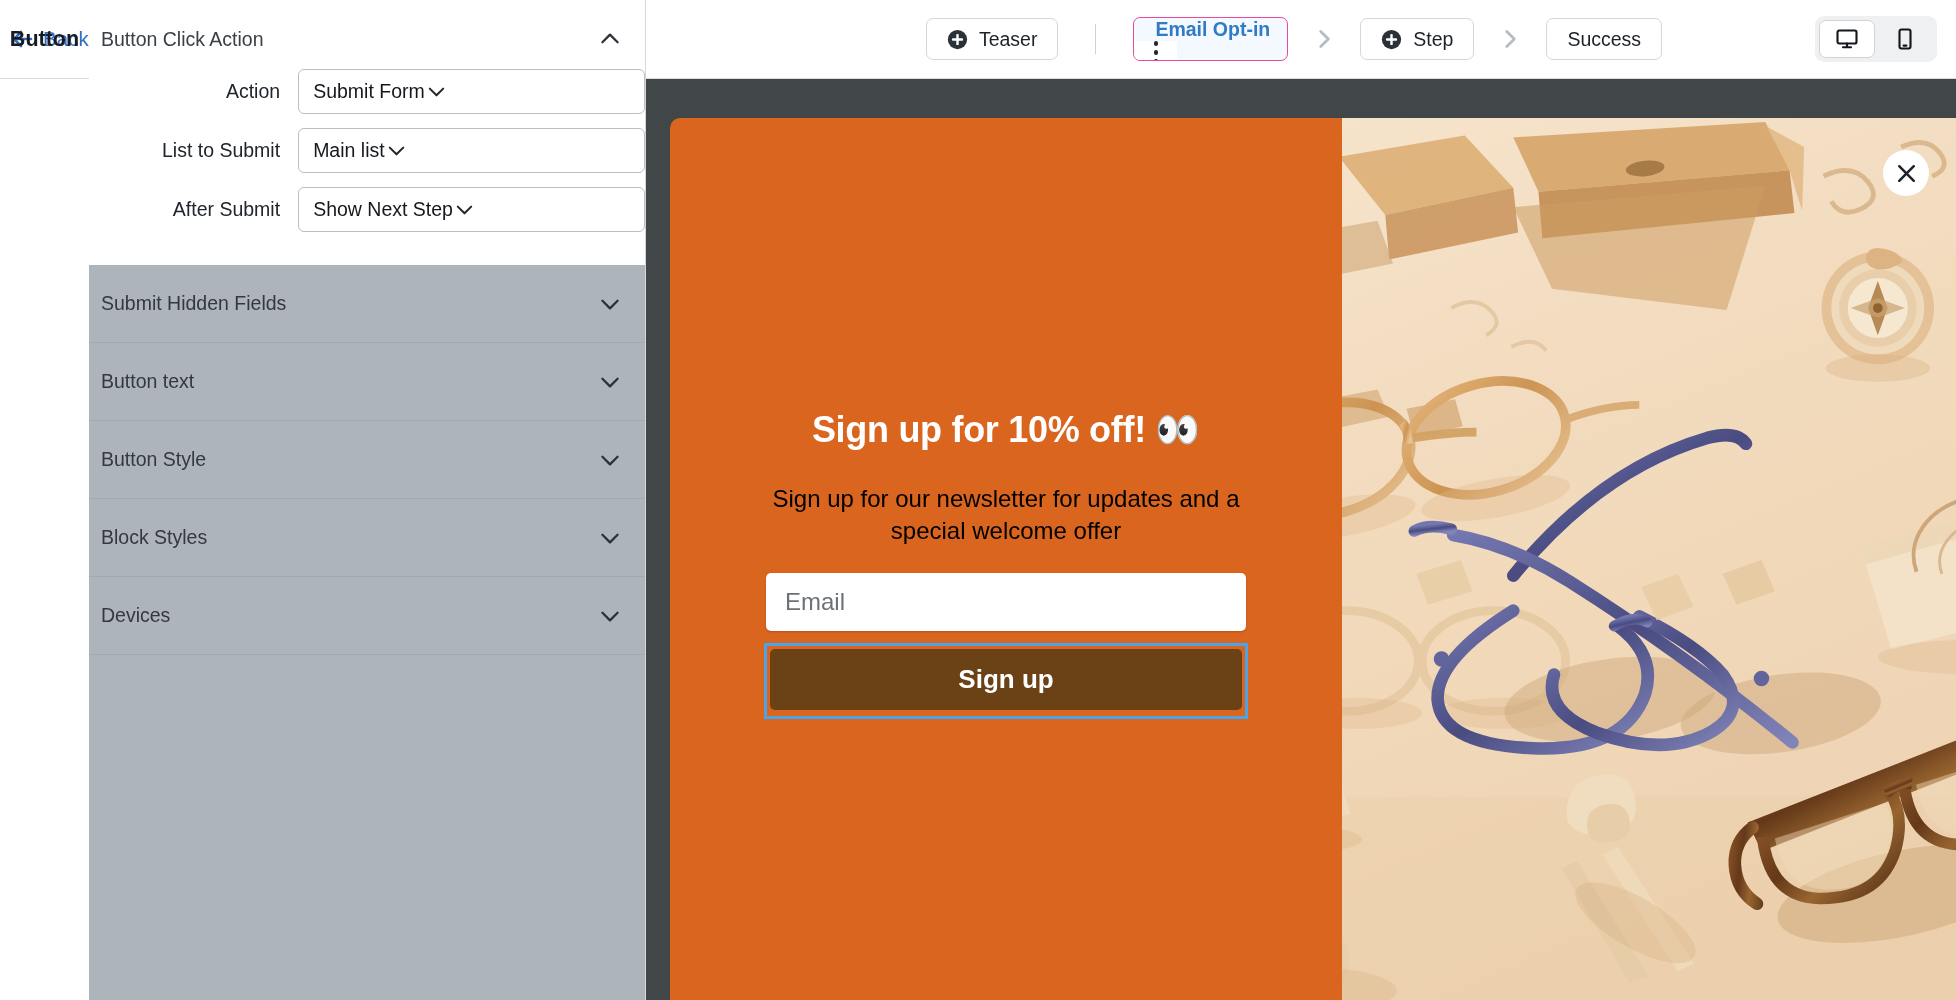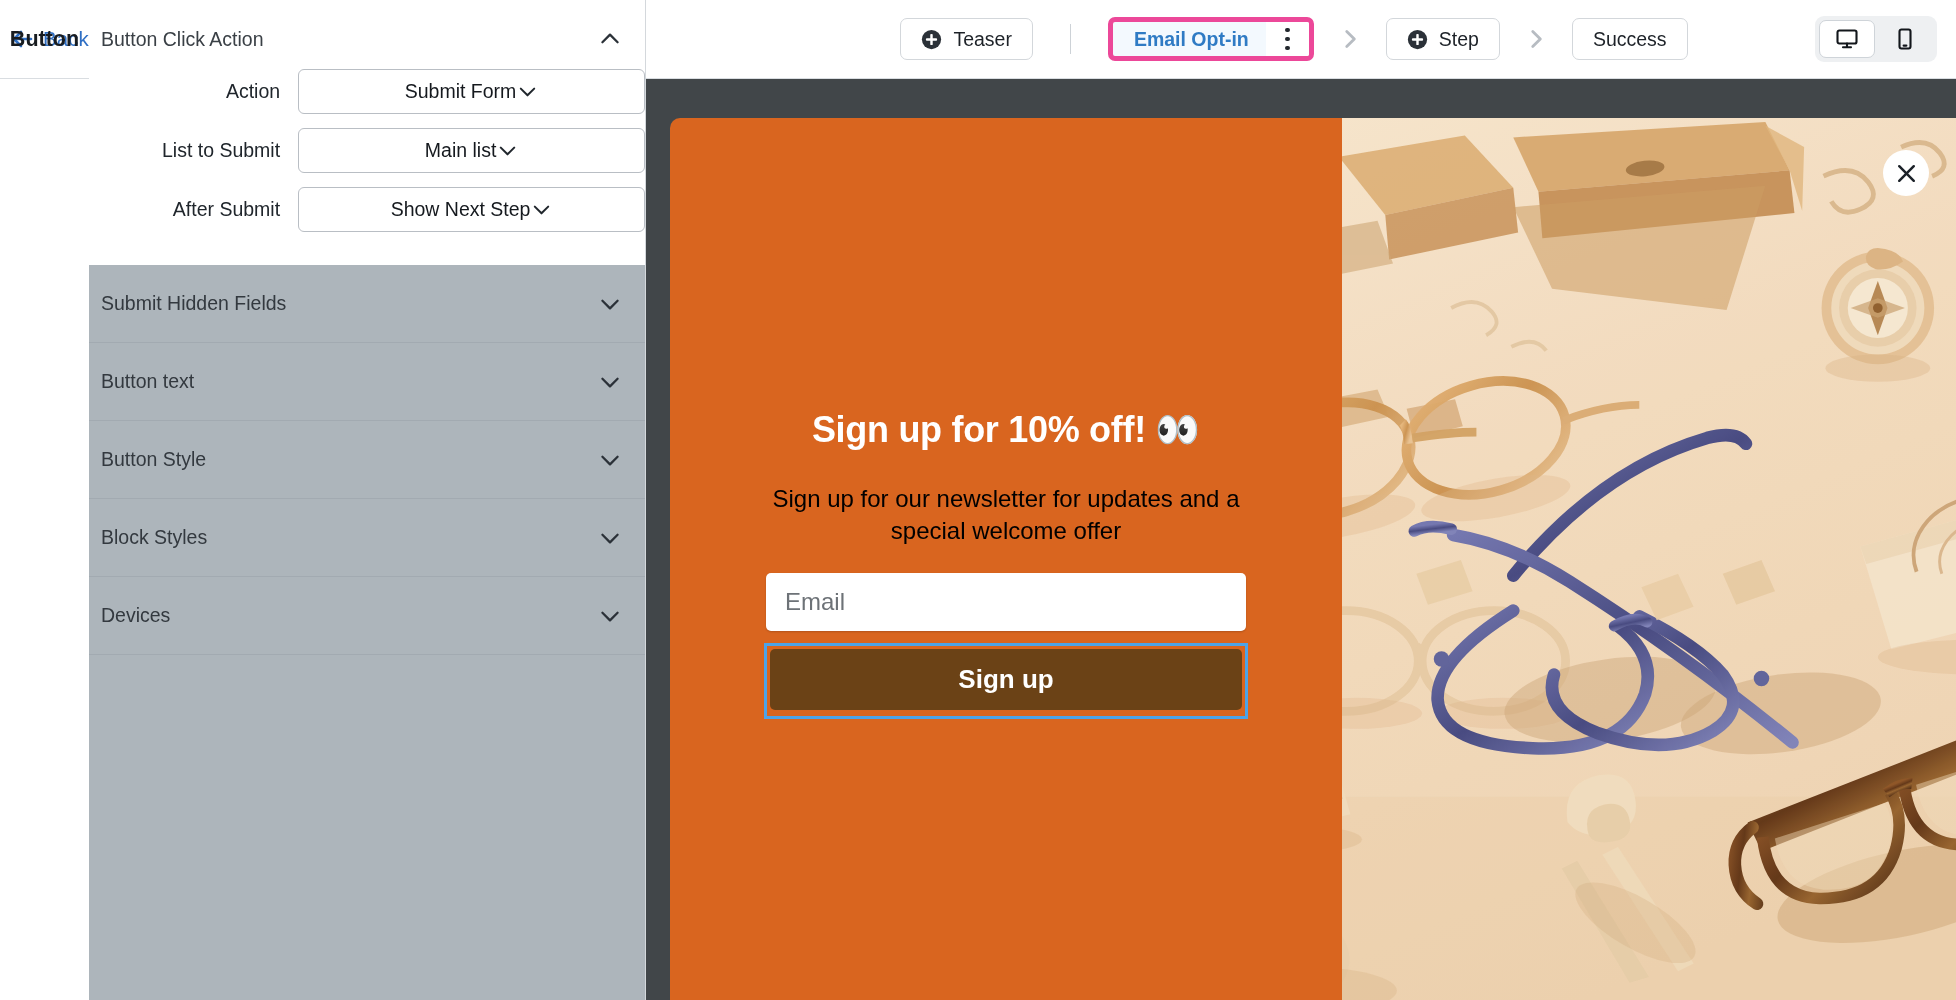--- a/index.html
+++ b/index.html
@@ -59,21 +59,21 @@
   }
   .field-label {
     width: 195px; text-align: right;
     font-size: 19.5px; color: #20262c;
     white-space: nowrap;
   }
   .select-box {
     width: 375px; height: 45px;
     border: 1px solid #b9bec4; border-radius: 6px;
     background: #fff;
-    display: flex; align-items: center; justify-content: center;
+    display: flex; align-items: center; justify-content: flex-start;
     padding: 0 13px 0 14px; cursor: pointer;
   }
   .select-val { font-size: 19.5px; color: #15191e; }
   .sel-chev { width: 23px; height: 23px; display: block; flex: none; }
 
   
   .acc-list { flex: 1; background: #adb5bb; }
   .acc-row {
     height: 78px;
     display: flex; align-items: center; justify-content: space-between;
@@ -110,24 +110,25 @@
     padding: 0 20px; cursor: pointer;
     font-size: 19.5px; color: #1d2228;
     white-space: nowrap;
   }
   .pill .plus-ico { width: 21px; height: 21px; display: block; flex: none; }
   .vdiv { width: 1px; height: 30px; background: #cdd2d7; margin: 0 22px; }
   .chev-sep { width: 26px; height: 26px; display: block; margin: 0 8px; flex: none; }
 
   .pill-active {
     height: 44px;
-    border: 5px solid #ec4899; border-radius: 7px;
+    border: 1px solid #ec4899; border-radius: 7px;
     background: #f3f9fe;
     display: flex; align-items: stretch; cursor: pointer;
     overflow: hidden;
+    flex-direction: column;
   }
   .pill-active-label {
     display: flex; align-items: center; padding: 0 17px 0 21px;
     font-size: 19.5px; color: #2f7bc4; font-weight: bold;
     white-space: nowrap;
   }
   .pill-active-kebab {
     width: 43px; display: flex; align-items: center; justify-content: center;
     background: #ffffff; cursor: pointer;
   }

